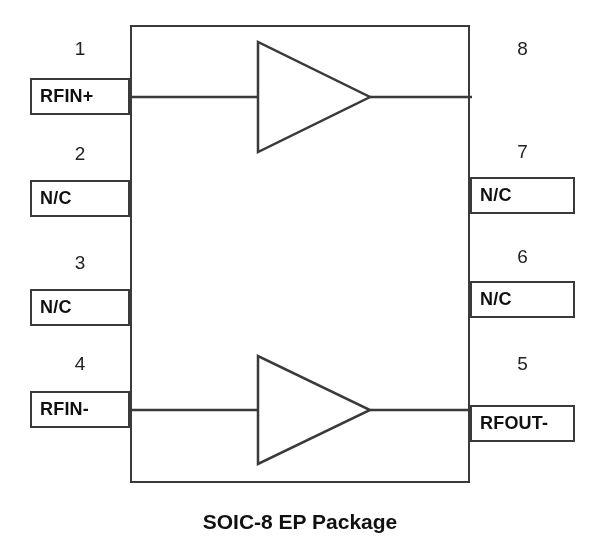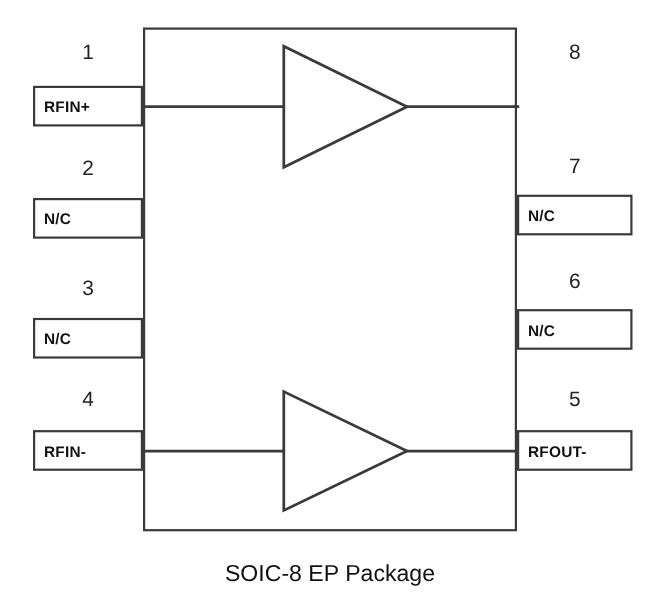--- a/index.html
+++ b/index.html
@@ -45,31 +45,31 @@
     height: 37px;
     border: 2.5px solid #3a3a3a;
     background: #ffffff;
     box-sizing: border-box;
     display: flex;
     align-items: center;
     padding-left: 8px;
   }
   .pin-label {
     font-weight: bold;
-    font-size: 14px;
+    font-size: 18px;
     color: #111111;
     letter-spacing: 0.2px;
   }
   .caption {
     position: absolute;
     left: 0;
     top: 510px;
     width: 600px;
     text-align: center;
-    font-weight: normal;
+    font-weight: bold;
     font-size: 21px;
     color: #111111;
   }
 </style>
 </head>
 <body>
 
 <div class="canvas">
 
   <div class="ic-body"></div>
@@ -109,19 +109,19 @@
   <div class="pin-box" style="left:470px; top:177px; width:105px;">
     <span class="pin-label">N/C</span>
   </div>
 
   <div class="pin-number" style="left:470px; top:246px; width:105px;">6</div>
   <div class="pin-box" style="left:470px; top:281px; width:105px;">
     <span class="pin-label">N/C</span>
   </div>
 
   <div class="pin-number" style="left:470px; top:353px; width:105px;">5</div>
-  <div class="pin-box" style="left:470px; top:391px; width:105px;">
+  <div class="pin-box" style="left:470px; top:405px; width:105px;">
     <span class="pin-label">RFOUT-</span>
   </div>
 
   <div class="caption">SOIC-8 EP Package</div>
 
 </div>
 
 </body></html>

